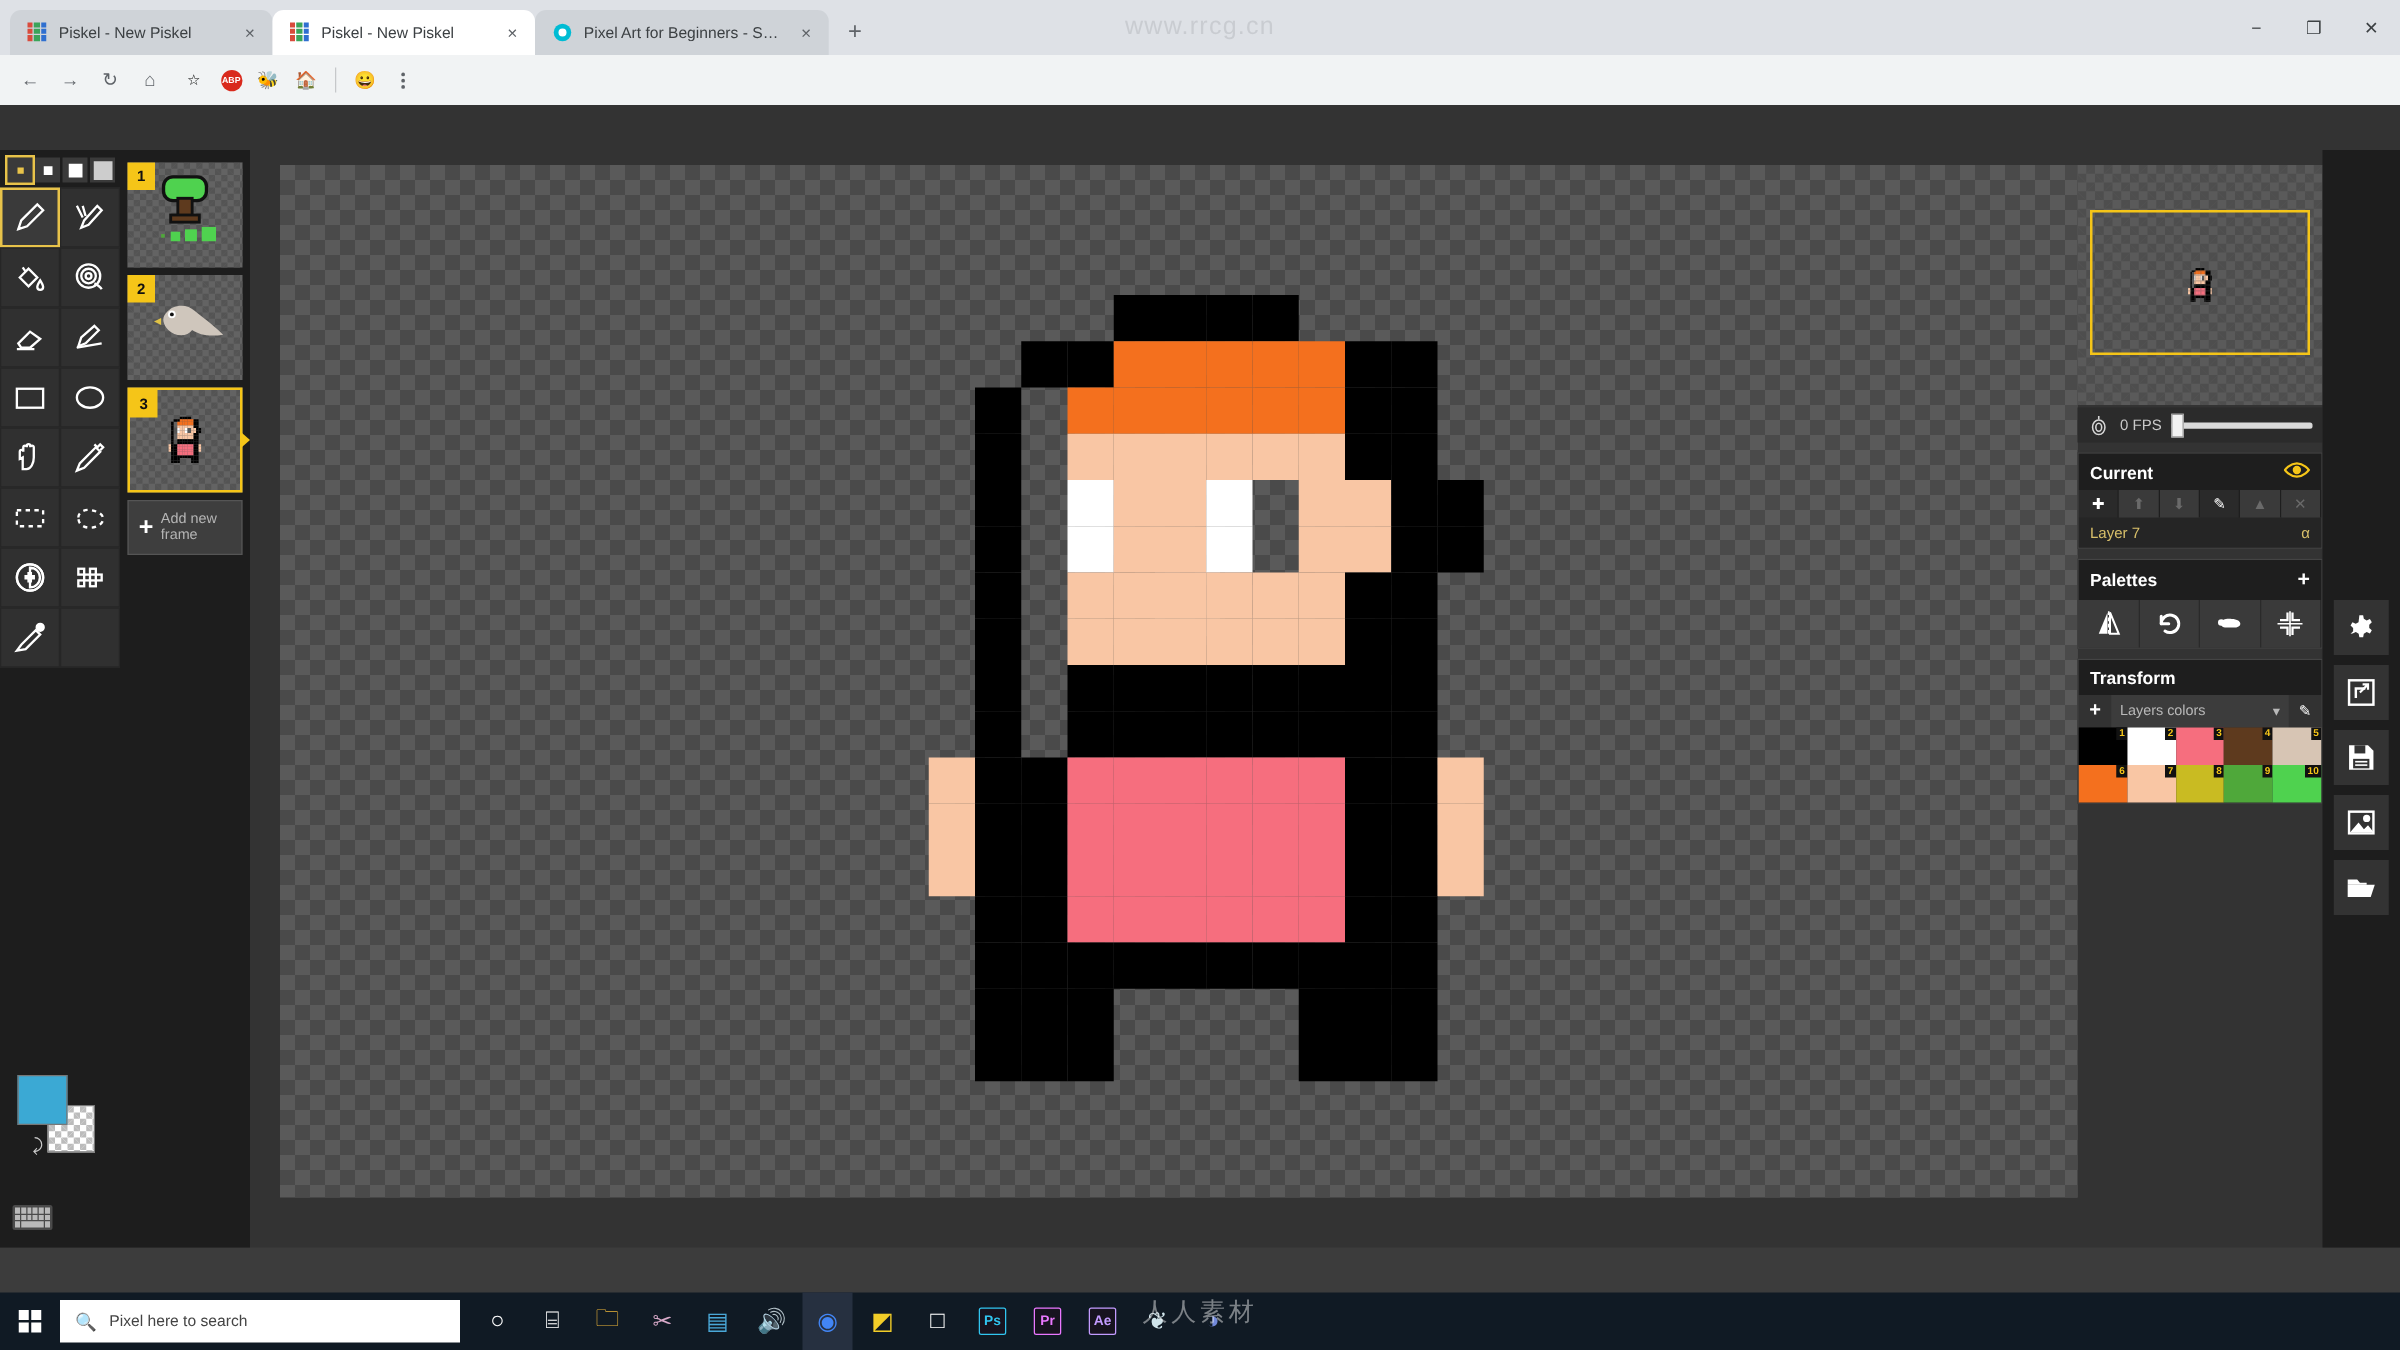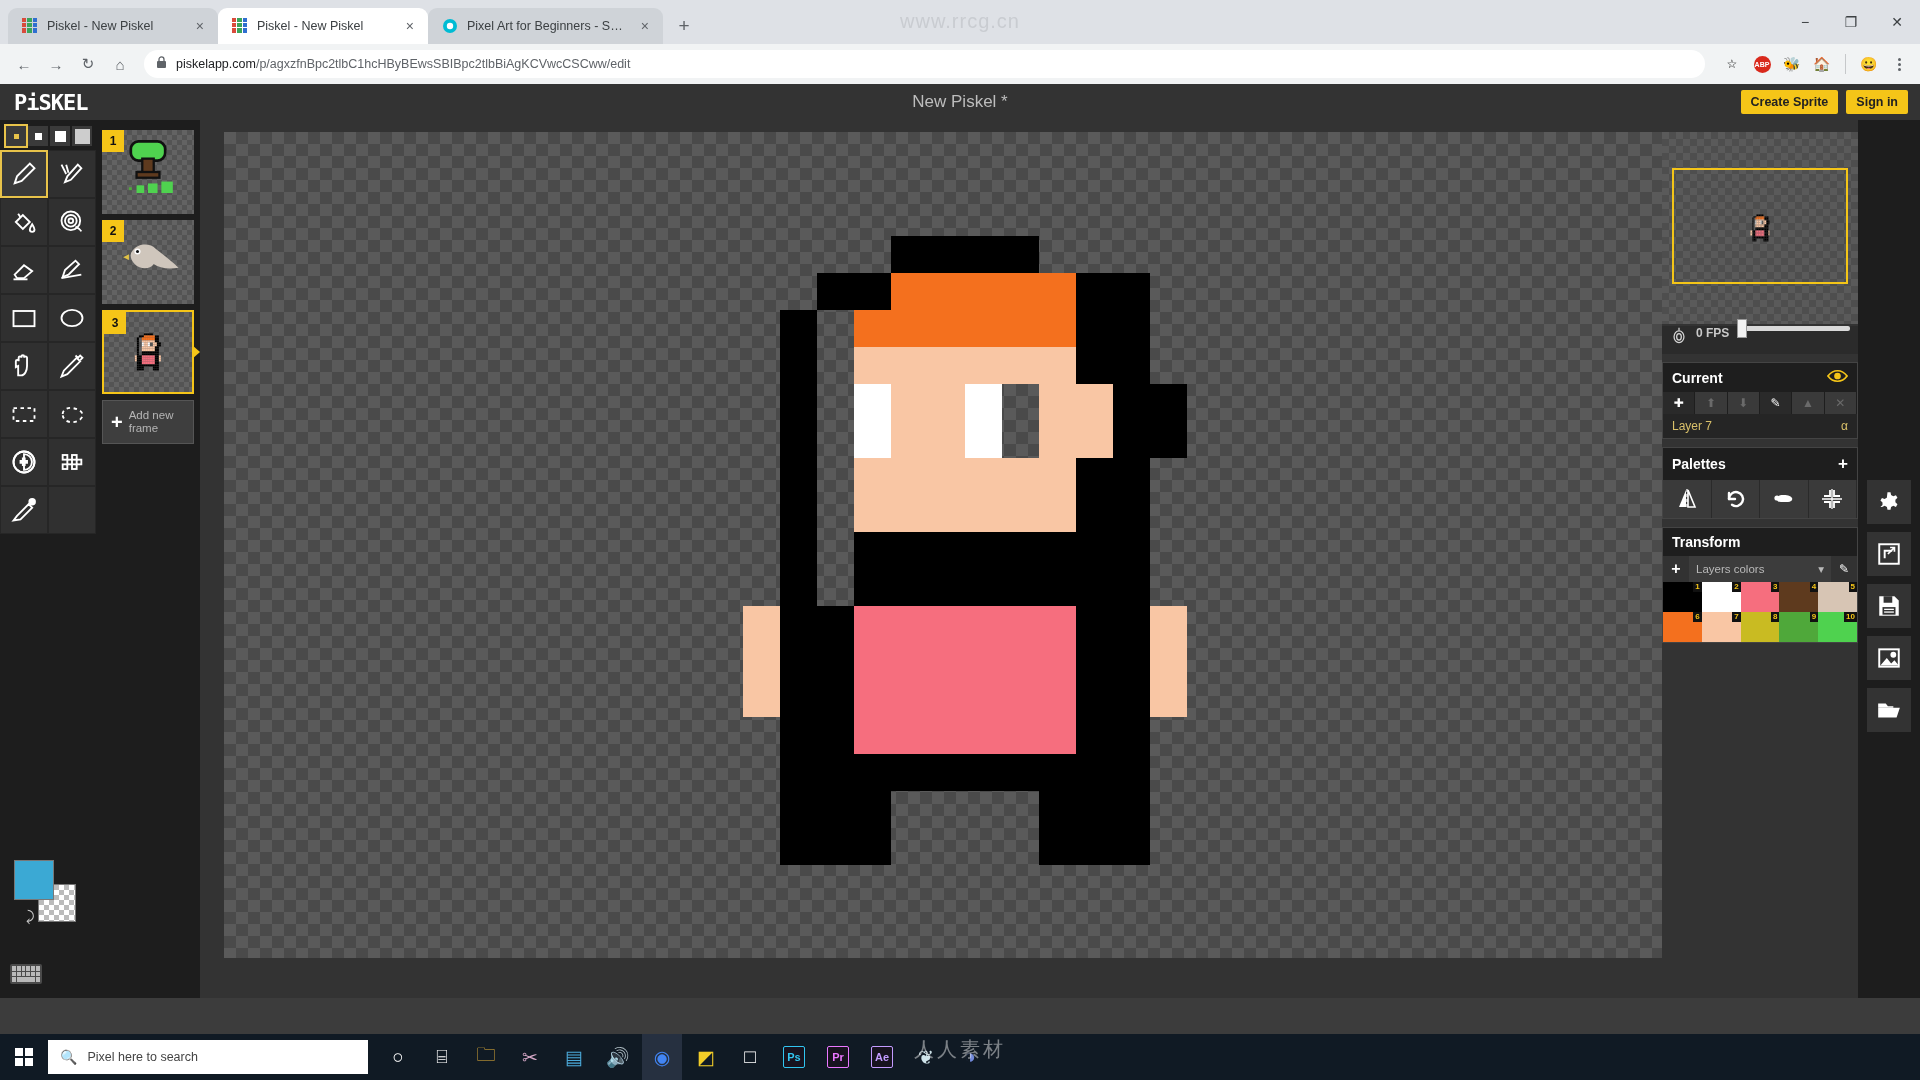--- a/index.html
+++ b/index.html
@@ -107,21 +107,21 @@
 
   
   .rightpanel { position:absolute; right:62px; top:12px; width:196px; }
   .preview { width:196px; height:192px; background:#5a5a5a;
       background-image:linear-gradient(45deg,#4e4e4e 25%,transparent 25%),linear-gradient(-45deg,#4e4e4e 25%,transparent 25%),linear-gradient(45deg,transparent 75%,#4e4e4e 75%),linear-gradient(-45deg,transparent 75%,#4e4e4e 75%);
       background-size:14px 14px; background-position:0 0,0 7px,7px -7px,-7px 0px; position:relative;}
   .prev-frame { position:absolute; left:10px; top:36px; width:176px; height:116px; border:2px solid #f5c518; }
   .prev-sprite { position:absolute; left:50%; top:50%; transform:translate(-50%,-50%);
                  display:grid; grid-template-columns:repeat(12,1.6px); grid-template-rows:repeat(17,1.6px); }
   .prev-sprite i { display:block; }
-  .fpsbar { height:28px; background:#2b2b2b; display:flex; align-items:flex-start; gap:8px; padding:0 8px; margin-top:2px;font-weight:bold;}
+  .fpsbar { height:28px; background:#2b2b2b; display:flex; align-items:center; gap:8px; padding:0 8px; margin-top:2px;}
   .fps-onion { width:18px;height:18px; }
   .fps-label { color:#c9c9c9; font-size:12px; }
   .fps-slider { flex:1; height:5px; background:#d9d9d9; border-radius:2px; position:relative; cursor:pointer;}
   .fps-knob { position:absolute; left:0; top:-7px; width:10px; height:19px; background:#f2f2f2; border:1px solid #999; }
 
   .panelbox { background:#2a2a2a; border:1px solid #444; margin-top:8px; }
   .panelhead { background:#1e1e1e; padding:6px 9px; display:flex; align-items:center; justify-content:space-between; }
   .panelhead h3 { color:#fff; font-size:14px; font-weight:bold; }
   .panelhead .eye { color:#f5c518; font-size:14px; cursor:pointer; }
   .panelhead .plus { color:#fff; font-size:17px; font-weight:bold; cursor:pointer; }
@@ -235,29 +235,20 @@
       <div>❐</div>
       <div>✕</div>
     </div>
   </div>
 
   <div class="navbar">
     <div class="navbtn">←</div>
     <div class="navbtn">→</div>
     <div class="navbtn">↻</div>
     <div class="navbtn">⌂</div>
-    <div class="omnibox">
-      <span>
-        <svg width="11" height="13" viewBox="0 0 11 13">
-            <path d="M3 5V3.4A2.5 2.5 0 0 1 8 3.4V5" stroke="#5f6368" stroke-width="1.3" fill="none"></path>
-            <rect x="1" y="5" width="9" height="7" rx="1" fill="#5f6368"></rect>
-          </svg>
-      </span>
-      <span class="url"><span class="dom">piskelapp.com</span><span class="path">/p/agxzfnBpc2tlbC1hcHByBEwsSBIBpc2tlbBiAgKCVwcCSCww/edit</span></span>
-    </div>
     <div class="navicons">
       <div class="ni">☆</div>
       <div class="ni">
           <span class="ext-abp">ABP</span>
         </div>
       <div class="ni">
           <span class="ext-gen">🐝</span>
         </div>
       <div class="ni">
           <span class="ext-gen">🏠</span>
@@ -271,28 +262,20 @@
             <i></i>
             <i></i>
             <i></i>
           </span>
         </div>
     </div>
   </div>
 
   <div class="app">
 
-    <div class="app-header">
-      <div class="logo">PiSKEL</div>
-      <div class="app-title">New Piskel *</div>
-      <div class="hdr-btns">
-        <div class="hdr-btn">Create Sprite</div>
-        <div class="hdr-btn">Sign in</div>
-      </div>
-    </div>
 
     <div class="app-body">
 
       <div class="toolcol">
         <div class="penrow">
           <div class="pensize sel">
               <i style="width:5px;height:5px"></i>
             </div>
           <div class="pensize s2">
               <i style="width:7px;height:7px"></i>

